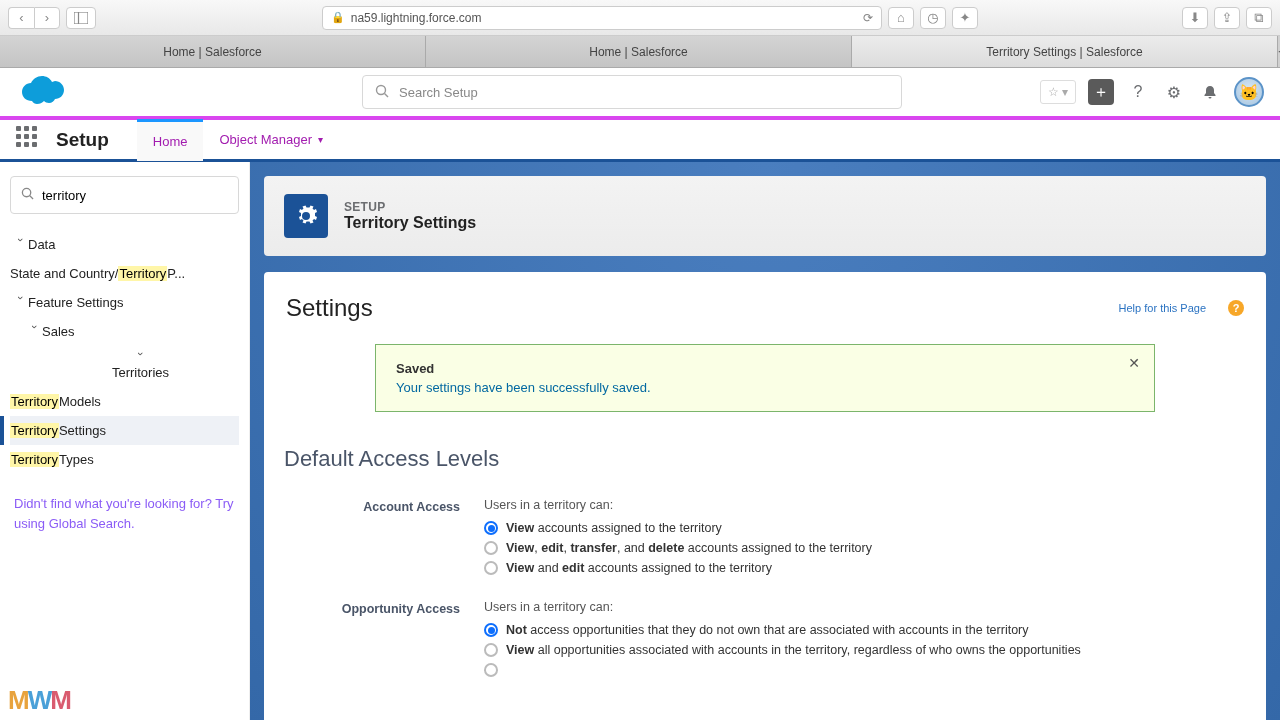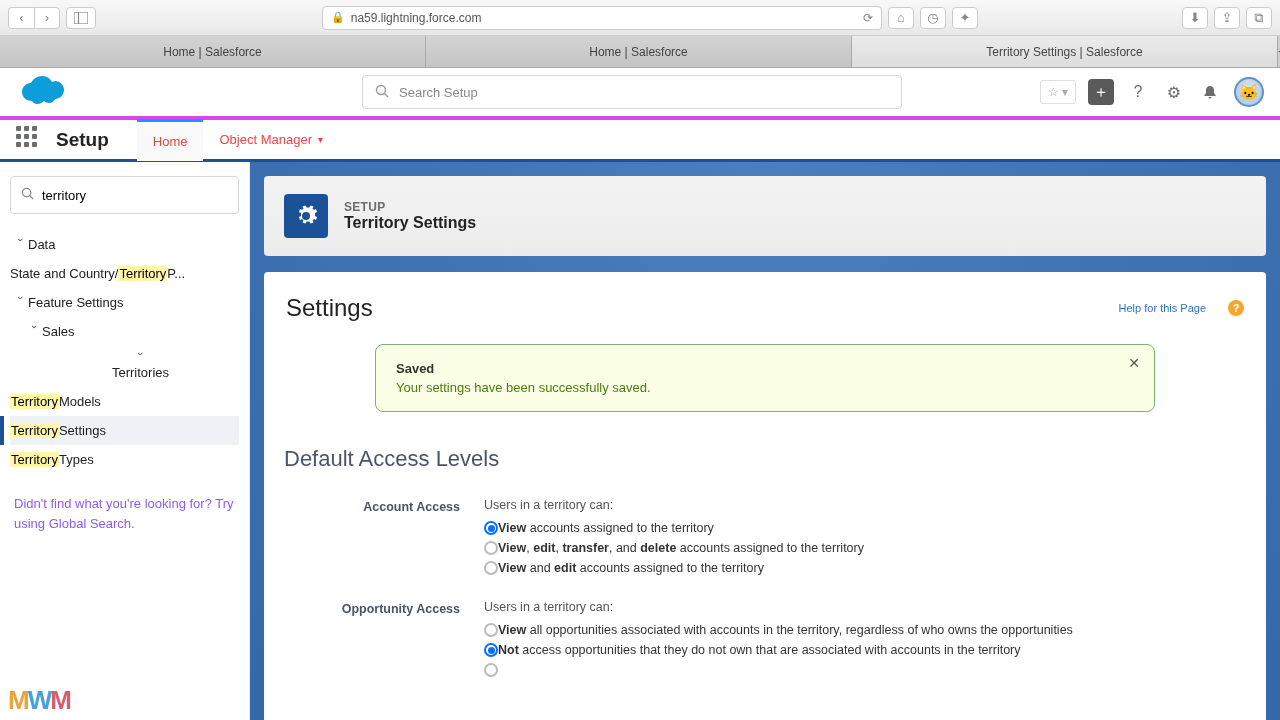--- a/index.html
+++ b/index.html
@@ -31,21 +31,21 @@
 .hr-icon { width: 24px; height: 24px; display: inline-flex; align-items: center; justify-content: center; color: #6b6d70; font-size: 16px; }
 .hr-plus { width: 26px; height: 26px; background: #5a5a5a; border-radius: 4px; color: #fff; display: inline-flex; align-items: center; justify-content: center; font-size: 16px; }
 .fav-box { width: 36px; height: 24px; border: 1px solid #ddd; border-radius: 3px; display: inline-flex; align-items: center; justify-content: center; color: #aaa; font-size: 12px; }
 .avatar { width: 30px; height: 30px; border-radius: 50%; background: radial-gradient(circle at 50% 40%, #d7e7f5, #a5c4df); border: 2px solid #5b93c8; display: inline-flex; align-items: center; justify-content: center; font-size: 16px; }
 
 
 .sf-nav { height: 42px; background: #fff; border-bottom: 3px solid #1b5297; display: flex; align-items: center; padding: 0 16px; }
 .waffle { width: 28px; height: 28px; display: grid; grid-template-columns: repeat(3,5px); grid-template-rows: repeat(3,5px); gap: 3px; margin-right: 12px; }
 .waffle span { background: #6b6d70; border-radius: 1px; }
 .nav-title { font-size: 19px; font-weight: 600; color: #222; margin-right: 28px; }
-.nav-tab { padding: 0 16px; height: 42px; display: flex; align-items: center; font-size: 13px; color: #ef4444; position: relative; }
+.nav-tab { padding: 0 16px; height: 42px; display: flex; align-items: center; font-size: 13px; color: #a21caf; position: relative; }
 .nav-tab.active { border-top: 3px solid #1b96ff; background: #f9f9f9; font-weight: 500; }
 .nav-tab .chev { margin-left: 6px; font-size: 10px; }
 
 
 .main { display: flex; height: calc(720px - 36px - 28px - 52px - 42px); }
 .sidebar { width: 250px; background: #fff; padding: 14px 10px; border-right: 1px solid #eee; position: relative; }
 .sb-search { border: 1px solid #d8d8d8; border-radius: 4px; height: 38px; display: flex; align-items: center; padding: 0 10px; gap: 8px; color: #555; font-size: 13px; margin-bottom: 16px; }
 .sb-search input { border: none; outline: none; font-size: 13px; flex: 1; }
 .tree-item { display: flex; align-items: center; padding: 7px 4px; font-size: 13px; color: #222; cursor: pointer; }
 .tree-item .tchev { width: 14px; font-size: 11px; color: #555; transform: rotate(90deg); display: inline-block; }
@@ -66,30 +66,30 @@
 .page-header { background: linear-gradient(#f3f3f3, #ececec); border-radius: 4px; padding: 18px 20px; display: flex; align-items: center; gap: 16px; }
 .ph-icon { width: 44px; height: 44px; background: #1b5297; border-radius: 4px; display: flex; align-items: center; justify-content: center; color: #fff; font-size: 22px; }
 .ph-text .eyebrow { font-size: 12px; color: #6b6d70; font-weight: 600; letter-spacing: .3px; }
 .ph-text .title { font-size: 16px; font-weight: 700; color: #222; }
 .panel { background: #fff; border-radius: 4px; margin-top: 16px; padding: 22px 0 30px; }
 .panel-inner { padding: 0 22px; }
 .settings-row { display: flex; align-items: center; justify-content: space-between; }
 .settings-title { font-size: 24px; color: #222; }
 .help-link { font-size: 11px; color: #2b73c2; display: flex; align-items: center; gap: 22px; }
 .help-link .qmark { width: 16px; height: 16px; background: #f7a728; color: #fff; border-radius: 50%; display: inline-flex; align-items: center; justify-content: center; font-size: 11px; font-weight: 700; }
-.saved-banner { max-width: 780px; margin: 22px auto 0; border: 1px solid #7bb56b; background: #faffe5; border-radius: 8px; padding: 16px 20px; position: relative; }
+.saved-banner { max-width: 780px; margin: 22px auto 0; border: 1px solid #7bb56b; background: #faffe5; border-radius: 0; padding: 16px 20px; position: relative; }
 .saved-banner .sb-title { font-weight: 600; font-size: 13px; color: #333; margin-bottom: 4px; }
-.saved-banner .sb-msg { font-size: 13px; color: #4d7c0f; }
+.saved-banner .sb-msg { font-size: 13px; color: #0369a1; }
 .saved-banner .sb-close { position: absolute; right: 14px; top: 10px; color: #555; font-size: 14px; cursor: pointer; }
 .section-h { font-size: 22px; color: #4a5568; margin: 34px 0 20px 20px; }
 .access-row { display: flex; padding: 6px 20px 16px; }
 .access-label { width: 200px; text-align: right; font-size: 12.5px; color: #4a5568; font-weight: 600; padding-right: 24px; padding-top: 2px; }
 .access-opts { flex: 1; font-size: 12.5px; color: #333; }
 .access-hint { margin-bottom: 6px; color: #555; }
-.radio-row { display: flex; align-items: flex-end; padding: 3px 0; }
+.radio-row { display: flex; align-items: flex-end; gap: 8px; padding: 3px 0; }
 .radio { width: 14px; height: 14px; border: 2px solid #bbb; border-radius: 50%; display: inline-flex; align-items: center; justify-content: center; flex-shrink: 0; }
 .radio.checked { border-color: #0d6efd; }
 .radio.checked::after { content: ''; width: 7px; height: 7px; background: #0d6efd; border-radius: 50%; }
 </style>
 </head>
 <body>
 
 <div class="browser-chrome">
   <div class="bc-group">
     <div class="bc-btn">‹</div>
@@ -257,28 +257,28 @@
             <span><b>View</b> and <b>edit</b> accounts assigned to the territory</span>
           </div>
         </div>
       </div>
 
       <div class="access-row">
         <div class="access-label">Opportunity Access</div>
         <div class="access-opts">
           <div class="access-hint">Users in a territory can:</div>
           <div class="radio-row">
-            <span class="radio"></span>
-            <span><b>View</b> all opportunities associated with accounts in the territory, regardless of who owns the opportunities</span>
-          </div>
-          <div class="radio-row">
             <span class="radio checked"></span>
             <span><b>Not</b> access opportunities that they do not own that are associated with accounts in the territory</span>
           </div>
           <div class="radio-row">
             <span class="radio"></span>
+            <span><b>View</b> all opportunities associated with accounts in the territory, regardless of who owns the opportunities</span>
+          </div>
+          <div class="radio-row">
+            <span class="radio"></span>
           </div>
         </div>
       </div>
 
     </div>
   </div>
 </div>
 
 </body></html>

